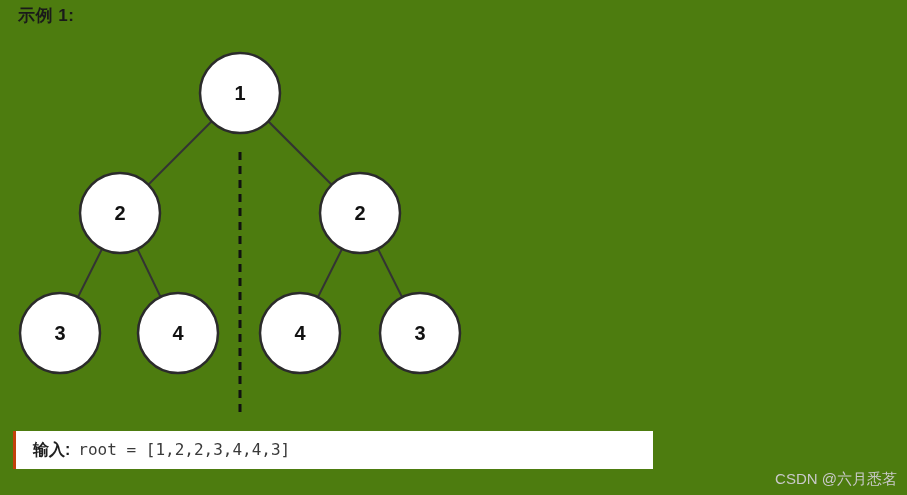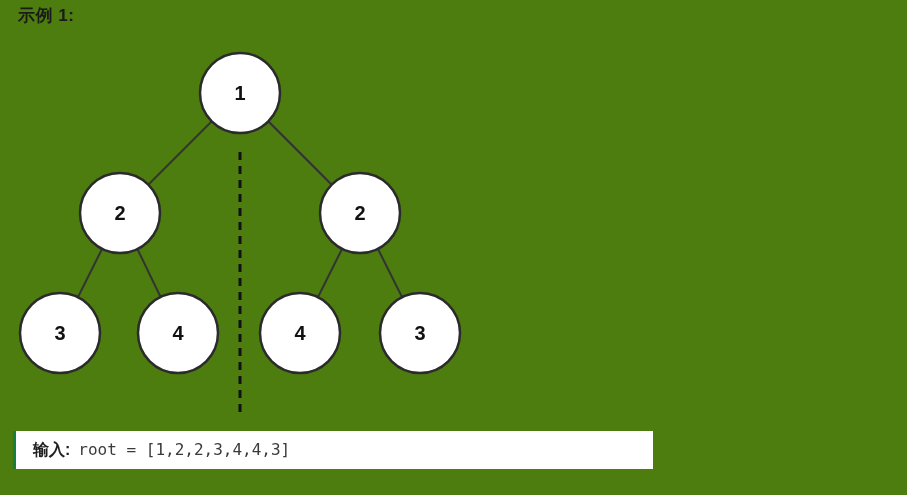--- a/index.html
+++ b/index.html
@@ -24,21 +24,21 @@
     position: absolute;
     left: 0;
     top: 0;
   }
   .io-block {
     position: absolute;
     left: 13px;
     top: 431px;
     width: 620px;
     margin: 0;
-    border-left: 3px solid #15803d;
+    border-left: 3px solid #c2410c;
     padding: 6px 0 6px 17px;
     font-family: "DejaVu Sans Mono", "Liberation Mono", monospace;
     font-size: 16px;
     line-height: 26px;
     color: #3a3a3a;
     background: #ffffff;
     white-space: nowrap;
   }
   .io-label {
     font-weight: bold;
@@ -83,14 +83,15 @@
       <circle cx="300" cy="333" r="40" fill="#ffffff" stroke="#2b2b2b" stroke-width="2.5"></circle>
       <text x="300" y="340" text-anchor="middle" font-family="&quot;Liberation Sans&quot;, sans-serif" font-size="20" font-weight="bold" fill="#111111">4</text>
       <circle cx="420" cy="333" r="40" fill="#ffffff" stroke="#2b2b2b" stroke-width="2.5"></circle>
       <text x="420" y="340" text-anchor="middle" font-family="&quot;Liberation Sans&quot;, sans-serif" font-size="20" font-weight="bold" fill="#111111">3</text>
     </svg>
 
   <pre class="io-block">
       <div class="io-line"><span class="io-label">输入:</span><span class="io-value">root = [1,2,2,3,4,4,3]</span></div>
     </pre>
 
+  <div class="watermark">CSDN @六月悉茗</div>
 
 </div>
 
 </body></html>

